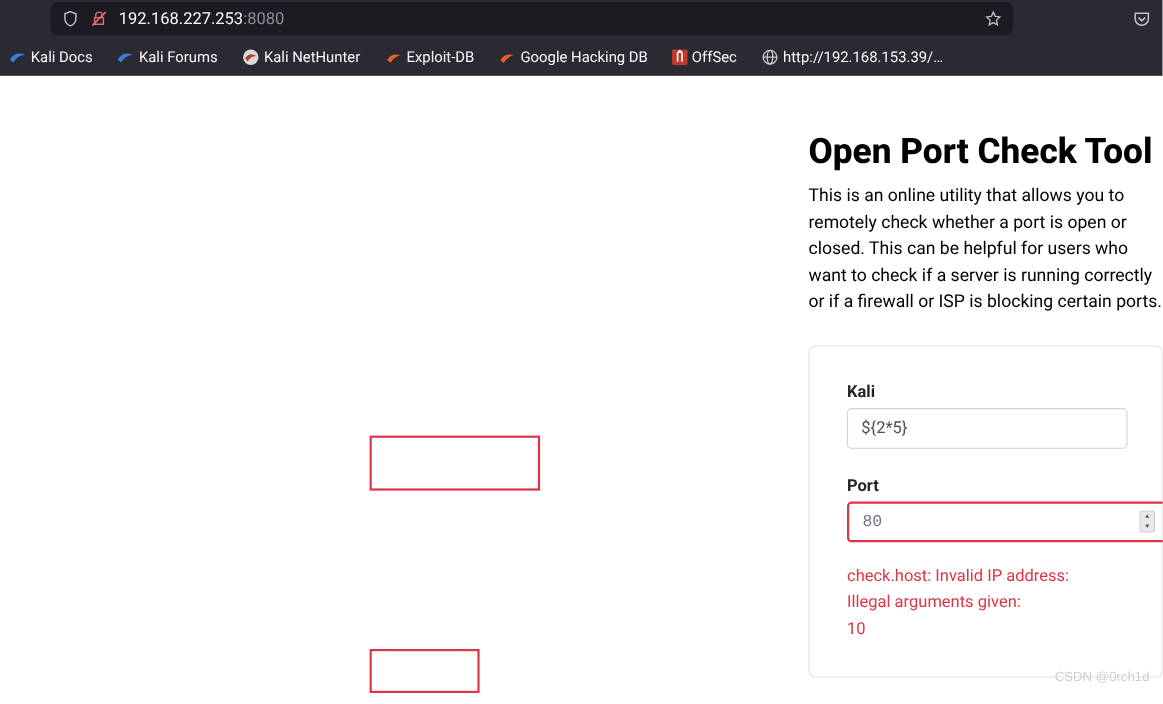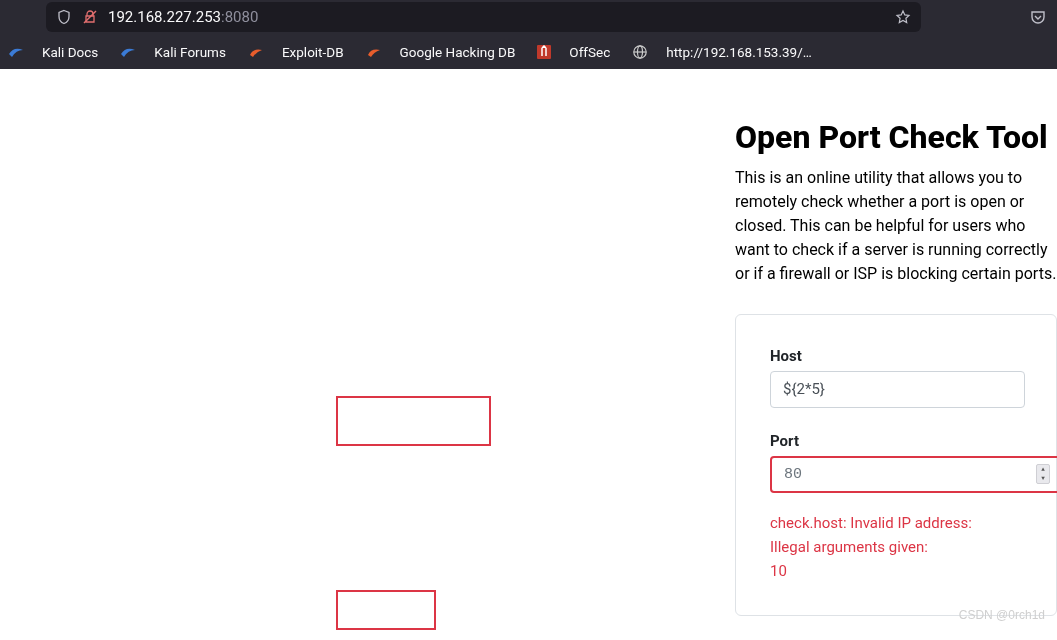--- a/index.html
+++ b/index.html
@@ -74,21 +74,21 @@
       display: flex;
       align-items: center;
       padding: 0 0px 0 0;
       gap: 6px;
       color: #f9f9fa;
       font-size: 13.5px;
     }
     .bookmark-item {
       display: flex;
       align-items: center;
-      gap: 18px;
+      gap: 4px;
       padding: 4px 8px;
       white-space: nowrap;
     }
     .bm-icon {
       width: 16px;
       height: 16px;
       display: flex;
       align-items: center;
       justify-content: center;
       font-size: 13px;
@@ -271,20 +271,29 @@
     </div>
     <div class="bookmark-item">
       <span class="bm-icon kali-icon">
         <svg width="16" height="16" viewBox="0 0 16 16">
             <path fill="#3b7bd6" d="M1 10 Q6 2 15 6 Q8 6 4 13 Z"></path>
           </svg>
       </span>
       <span>Kali Forums</span>
     </div>
     <div class="bookmark-item">
+      <span class="bm-icon">
+        <svg width="16" height="16" viewBox="0 0 16 16">
+            <circle cx="8" cy="8" r="7" fill="#d9d9d9"></circle>
+            <path fill="#c0392b" d="M3 9 Q7 3 13 7 Q8 7 5 12 Z"></path>
+          </svg>
+      </span>
+      <span>Kali NetHunter</span>
+    </div>
+    <div class="bookmark-item">
       <span class="bm-icon exploit-icon">
         <svg width="16" height="16" viewBox="0 0 16 16">
             <path fill="#e85d2c" d="M2 11 Q5 4 14 6 Q8 8 5 13 Z"></path>
           </svg>
       </span>
       <span>Exploit-DB</span>
     </div>
     <div class="bookmark-item">
       <span class="bm-icon exploit-icon">
         <svg width="16" height="16" viewBox="0 0 16 16">
@@ -312,21 +321,21 @@
       <span>http://192.168.153.39/…</span>
     </div>
   </div>
 </div>
 
 <div class="page-content">
   <div class="container">
     <h1 class="page-title">Open Port Check Tool</h1>
     <p class="page-description">This is an online utility that allows you to remotely check whether a port is open or closed. This can be helpful for users who want to check if a server is running correctly or if a firewall or ISP is blocking certain ports.</p>
     <div class="form-card">
-      <label class="form-label">Host</label>
+      <label class="form-label">Kali</label>
       <div class="input-wrap">
         <input class="text-input" type="text" value="${2*5}" style="">
       </div>
       <label class="form-label">Port</label>
       <div class="port-wrap">
         <div class="port-input">
           <div class="port-input-inner">
             <span>80</span>
             <div class="stepper">
               <span>▲</span>

